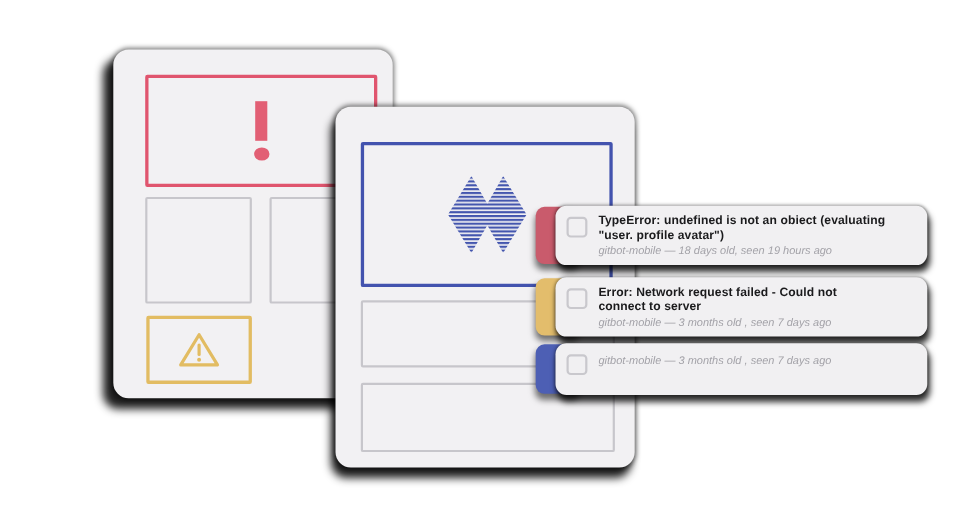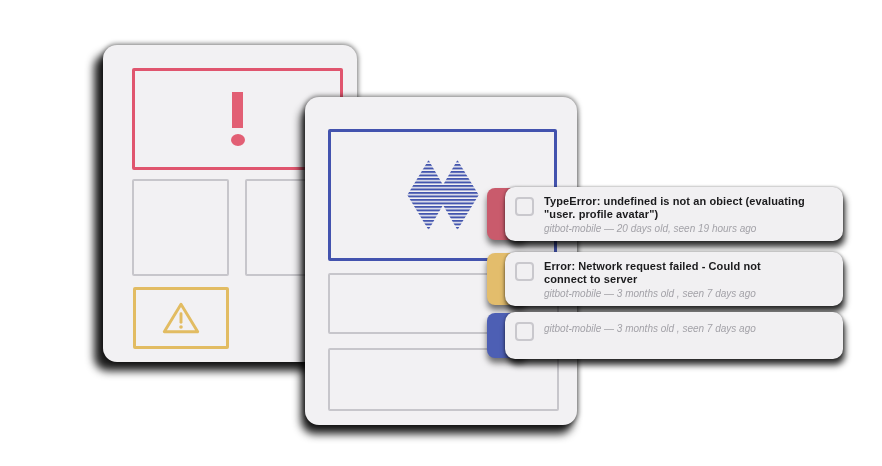--- a/index.html
+++ b/index.html
@@ -112,21 +112,21 @@
     <div class="outline-box wide-gray-2"></div>
   </div>
 
   <div class="notif n1">
     <div class="notif-accent accent-red"></div>
     <div class="notif-body">
       <div class="checkbox"></div>
       <div class="notif-text">
         <div class="notif-title">TypeError: undefined is not an obiect (evaluating
 "user. profile avatar")</div>
-        <div class="notif-meta">gitbot-mobile — 20 days old, seen 19 hours ago</div>
+        <div class="notif-meta">gitbot-mobile — 18 days old, seen 19 hours ago</div>
       </div>
     </div>
   </div>
 
   <div class="notif n2">
     <div class="notif-accent accent-yellow"></div>
     <div class="notif-body">
       <div class="checkbox"></div>
       <div class="notif-text">
         <div class="notif-title">Error: Network request failed - Could not

